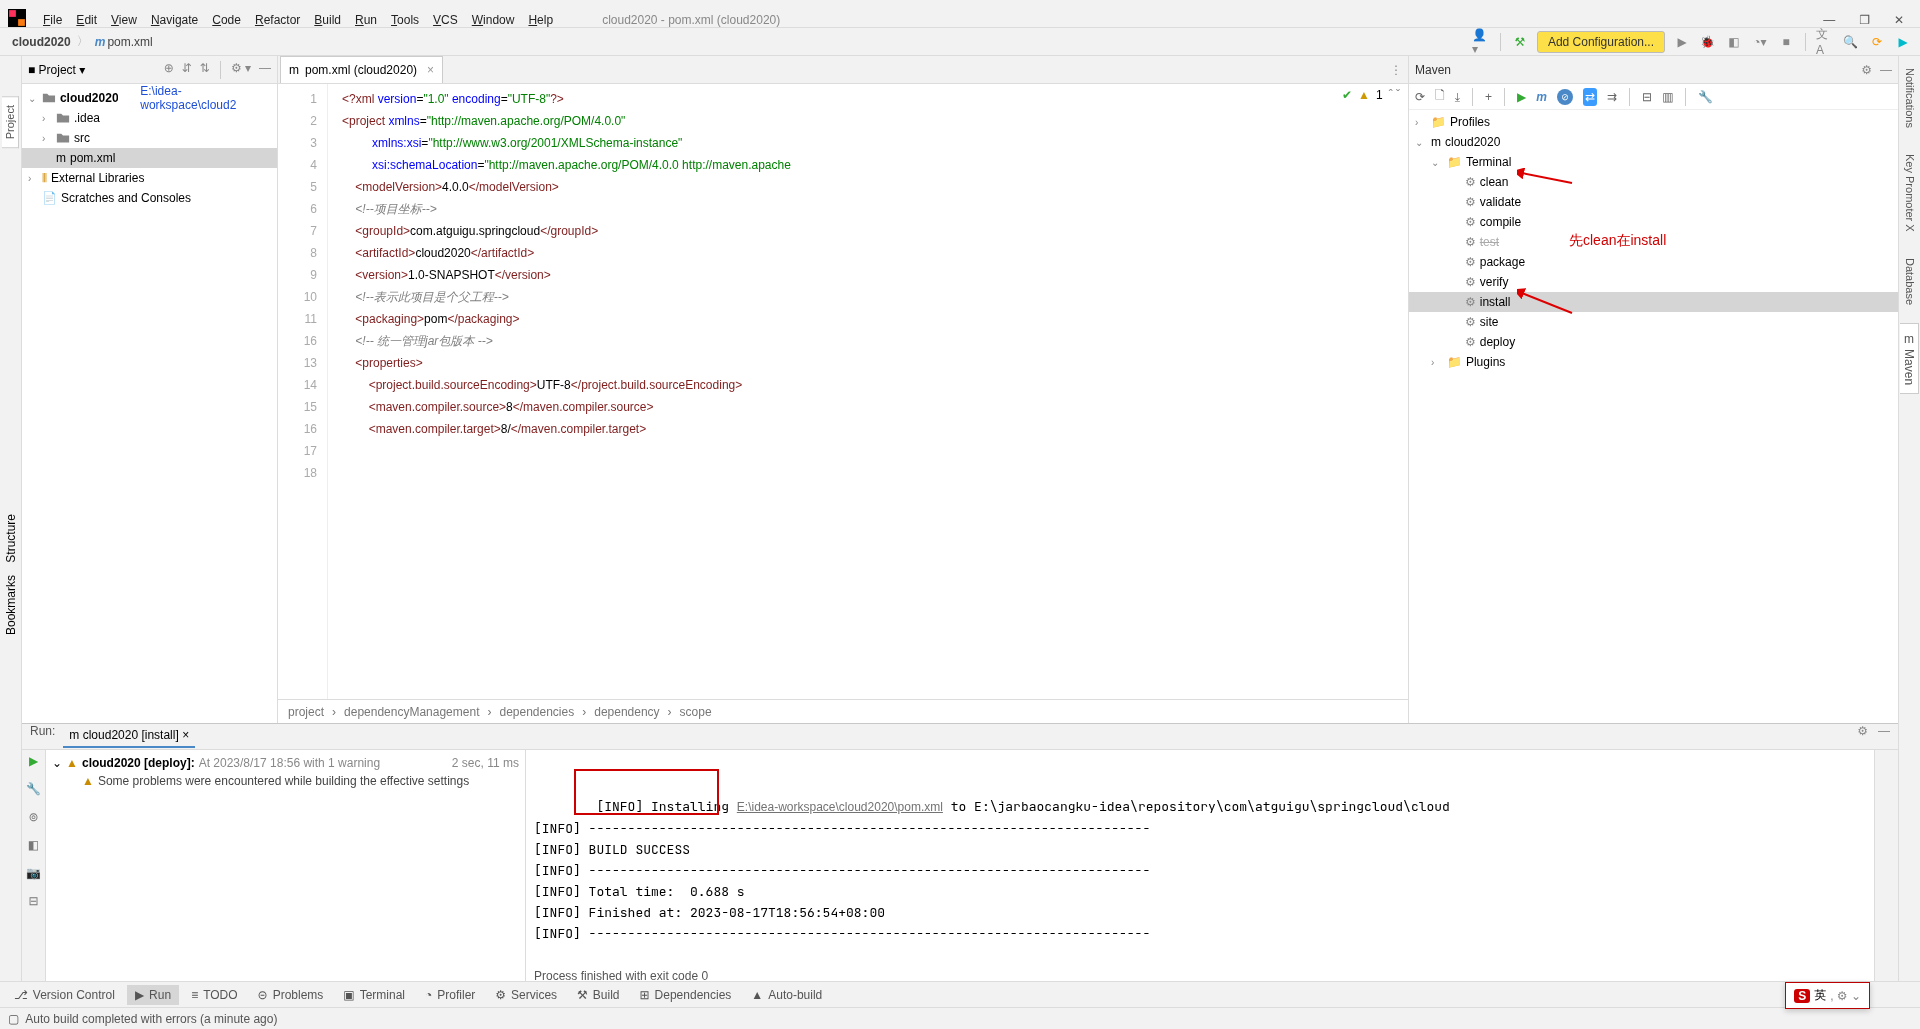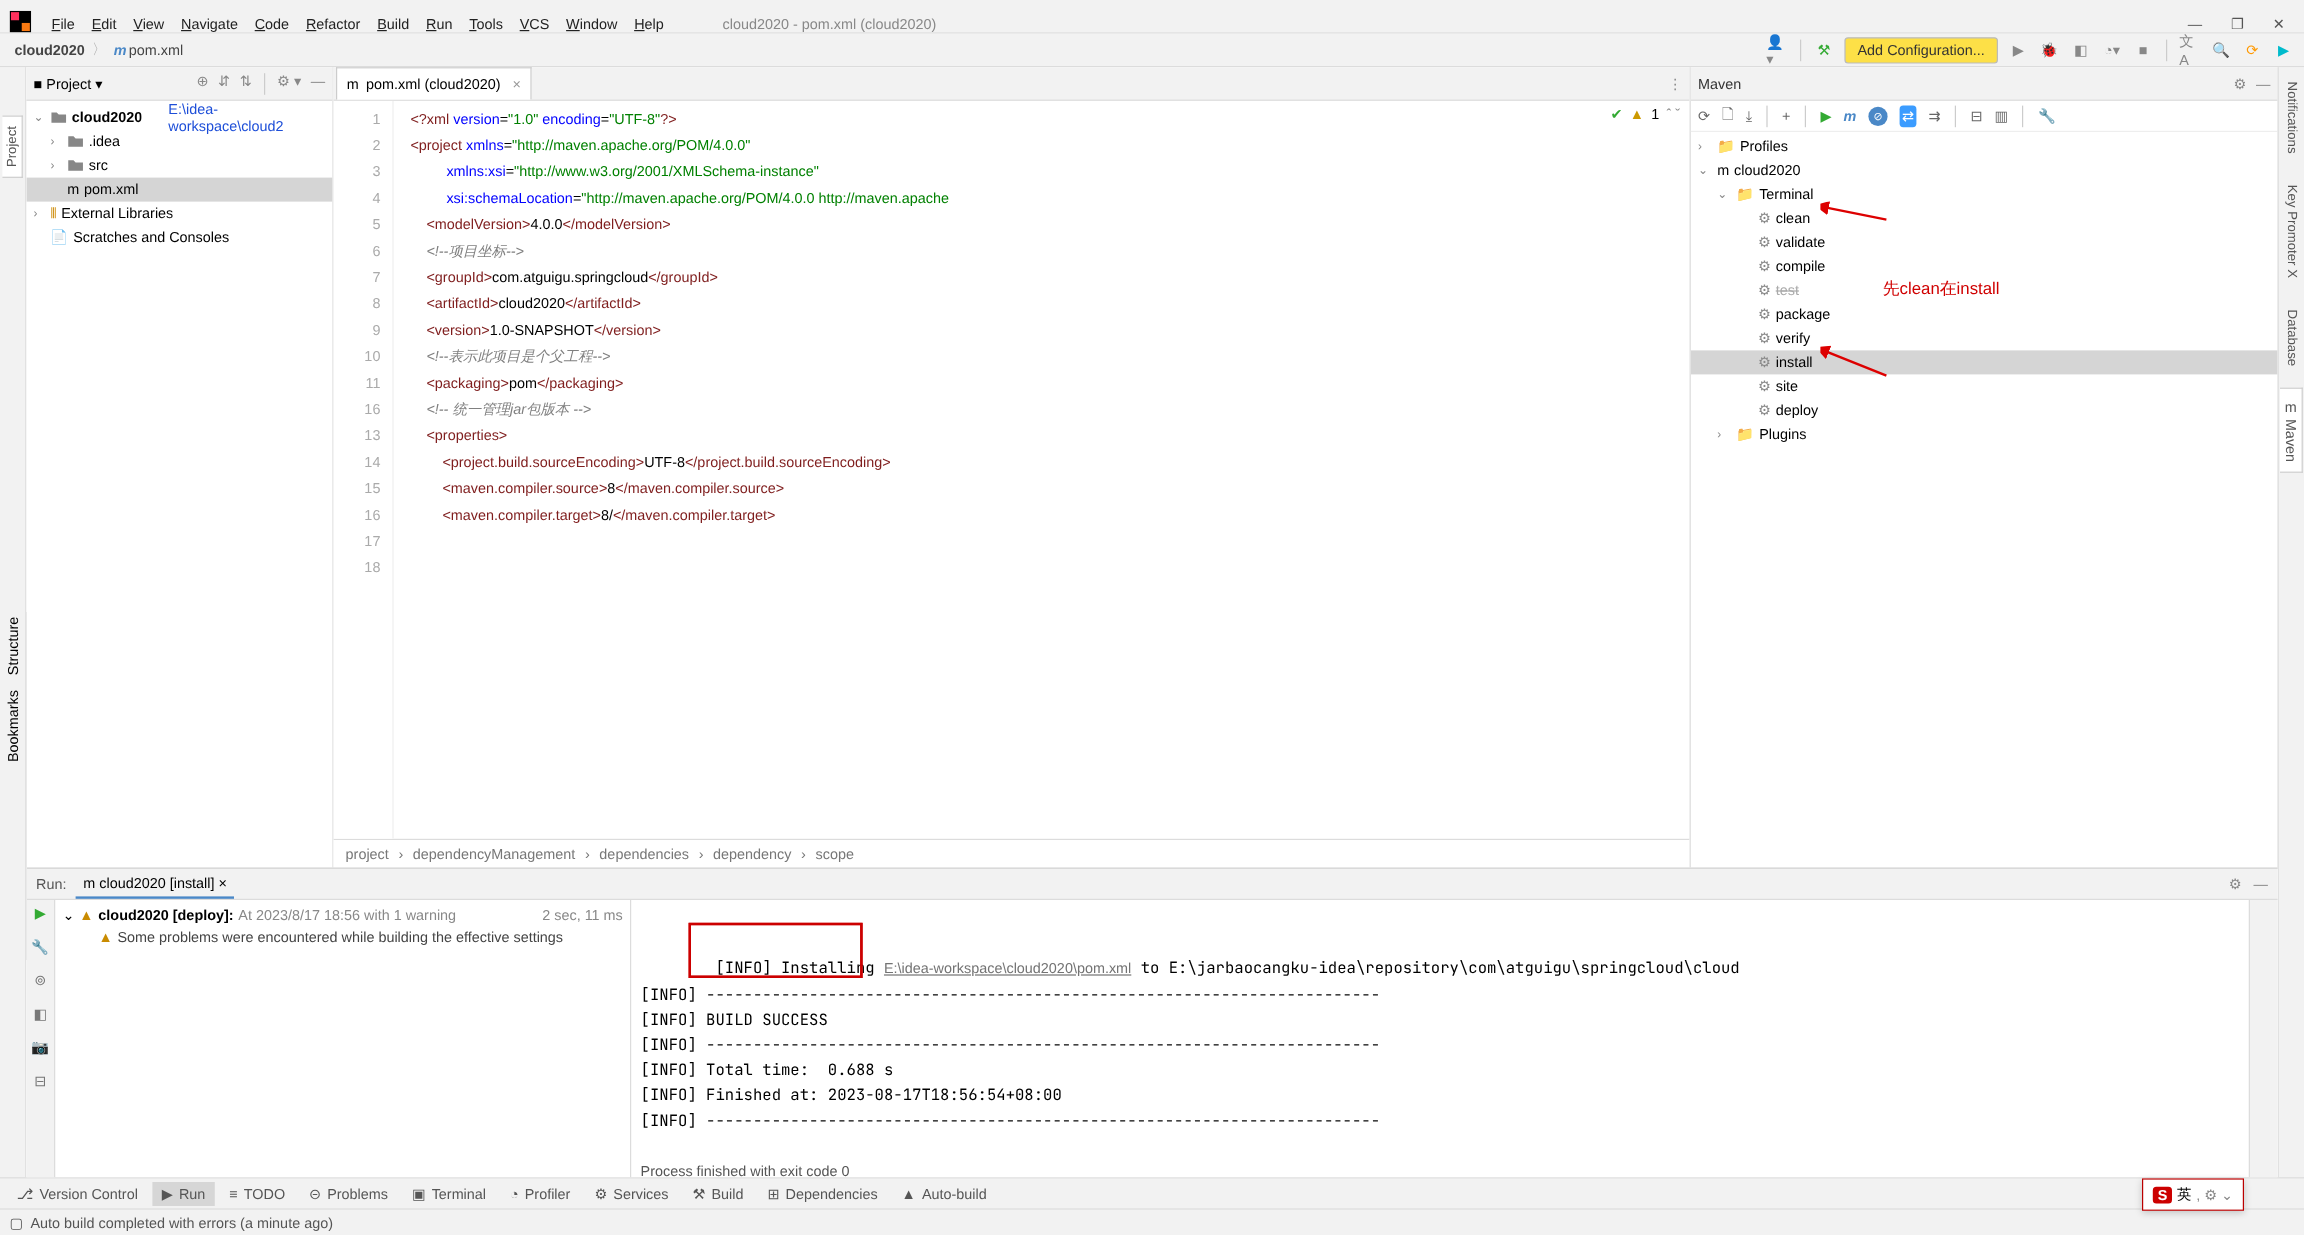--- a/index.html
+++ b/index.html
@@ -58,21 +58,21 @@
 .maven .toolbar .red{color:#c40}
 .mtree{padding:2px 0;flex:1;overflow:auto;position:relative}
 .mrow{display:flex;align-items:center;height:20px;padding-left:6px;gap:4px;cursor:pointer}.mrow.sel{background:#d5d5d5}
 .mrow .arr{width:12px;color:#888;font-size:10px}
 .mrow .gic{color:#888}
 .mrow.strike .name{text-decoration:line-through;color:#aaa}
 .mind1{padding-left:22px}.mind2{padding-left:40px}
 .annot{position:absolute;color:#d00000;font-size:14px;font-weight:500;pointer-events:none}
 .arrow-svg{position:absolute;pointer-events:none}
 .run-panel{height:258px;border-top:1px solid #c8c8c8;display:flex;background:#fff}
-.run-header{position:absolute;height:26px;background:#f2f2f2;border-bottom:1px solid #dcdcdc;display:flex;align-items:center;padding:0 8px;width:100%;z-index:2;gap:8px}
+.run-header{position:absolute;height:26px;background:#f2f2f2;border-bottom:1px solid #dcdcdc;display:flex;align-items:flex-start;padding:0 8px;width:100%;z-index:2;gap:8px}
 .run-header .title{color:#555}
 .run-header .tab{border-bottom:2px solid #4a88c7;padding:4px 6px}
 .run-header .tools{margin-left:auto;display:flex;gap:10px;color:#888}
 .run-body{display:flex;flex:1;margin-top:26px;min-height:0;position:relative;width:100%}
 .run-gutter{width:24px;background:#f2f2f2;border-right:1px solid #dcdcdc;display:flex;flex-direction:column;align-items:center;padding-top:4px;gap:14px;color:#777}
 .run-tree{width:480px;border-right:1px solid #dcdcdc;padding:4px 6px;overflow:auto}
 .run-tree .rrow{display:flex;align-items:flex-start;gap:4px;padding:2px 0}
 .run-tree .warn{color:#c98b00}
 .run-tree .fin{color:#888;margin-left:auto}
 .run-tree .sub{padding-left:30px;color:#444}

